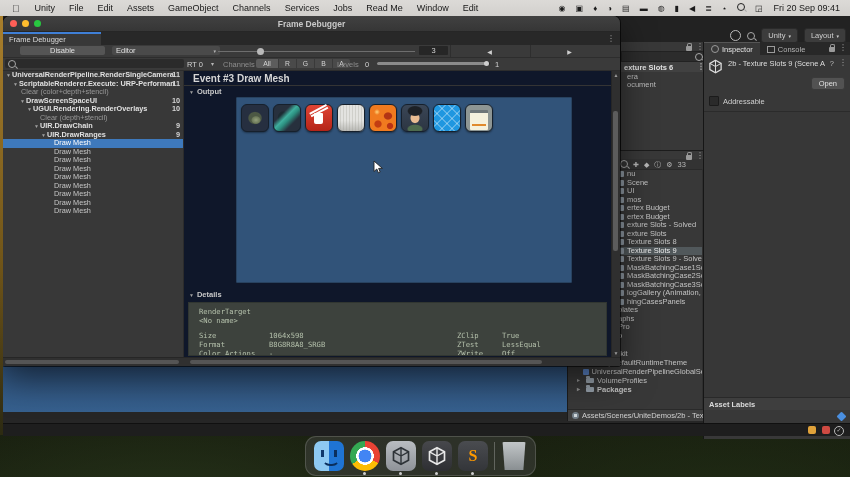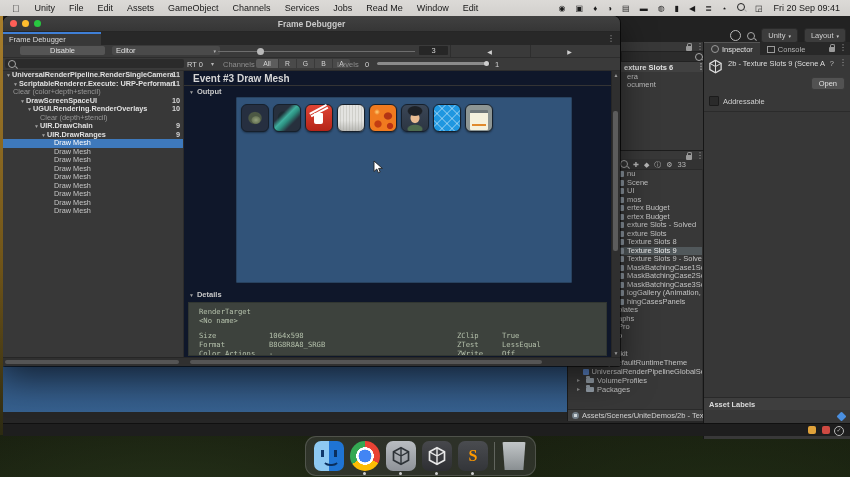--- a/index.html
+++ b/index.html
@@ -346,21 +346,21 @@
       <div class="frow">
           <span class="tw"></span>
           <span class="ico-blue"></span>
           <span>UniversalRenderPipelineGlobalSet</span>
         </div>
       <div class="frow">
           <span class="tw">▸</span>
           <span class="folder"></span>
           <span>VolumeProfiles</span>
         </div>
-      <div class="frow" style="font-weight:normal">
+      <div class="frow" style="font-weight:bold">
           <span class="tw">▸</span>
           <span class="folder"></span>
           <span>Packages</span>
         </div>
       <div class="crumb">
           <span class="crumbico"></span>
           <span>Assets/Scenes/UniteDemos/2b - Texture</span>
         </div>
       <div class="vscroll">
           <div class="th"></div>
@@ -477,21 +477,21 @@
           <div class="handle"></div>
         </div>
       <span id="lv-max">1</span>
     </div>
 
     <div id="fd-body">
 
       <div id="fd-tree">
         <div class="trow parent" style="padding-left:2px"><span class="tw">▼</span><span>UniversalRenderPipeline.RenderSingleCamera</span><span class="ct">11</span></div>
         <div class="trow parent" style="padding-left:9px"><span class="tw">▼</span><span>ScriptableRenderer.Execute: URP-Performan</span><span class="ct">11</span></div>
-        <div class="trow dim" style="padding-left:10px"><span>Clear (color+depth+stencil)</span></div>
+        <div class="trow dim" style="padding-left:18px"><span>Clear (color+depth+stencil)</span></div>
         <div class="trow parent" style="padding-left:16px"><span class="tw">▼</span><span>DrawScreenSpaceUI</span><span class="ct">10</span></div>
         <div class="trow parent" style="padding-left:23px"><span class="tw">▼</span><span>UGUI.Rendering.RenderOverlays</span><span class="ct">10</span></div>
         <div class="trow dim" style="padding-left:37px"><span>Clear (depth+stencil)</span></div>
         <div class="trow parent" style="padding-left:30px"><span class="tw">▼</span><span>UIR.DrawChain</span><span class="ct">9</span></div>
         <div class="trow parent" style="padding-left:37px"><span class="tw">▼</span><span>UIR.DrawRanges</span><span class="ct">9</span></div>
         <div class="trow sel" style="padding-left:51px"><span>Draw Mesh</span></div>
         <div class="trow" style="padding-left:51px"><span>Draw Mesh</span></div>
         <div class="trow" style="padding-left:51px"><span>Draw Mesh</span></div>
         <div class="trow" style="padding-left:51px"><span>Draw Mesh</span></div>
         <div class="trow" style="padding-left:51px"><span>Draw Mesh</span></div>

